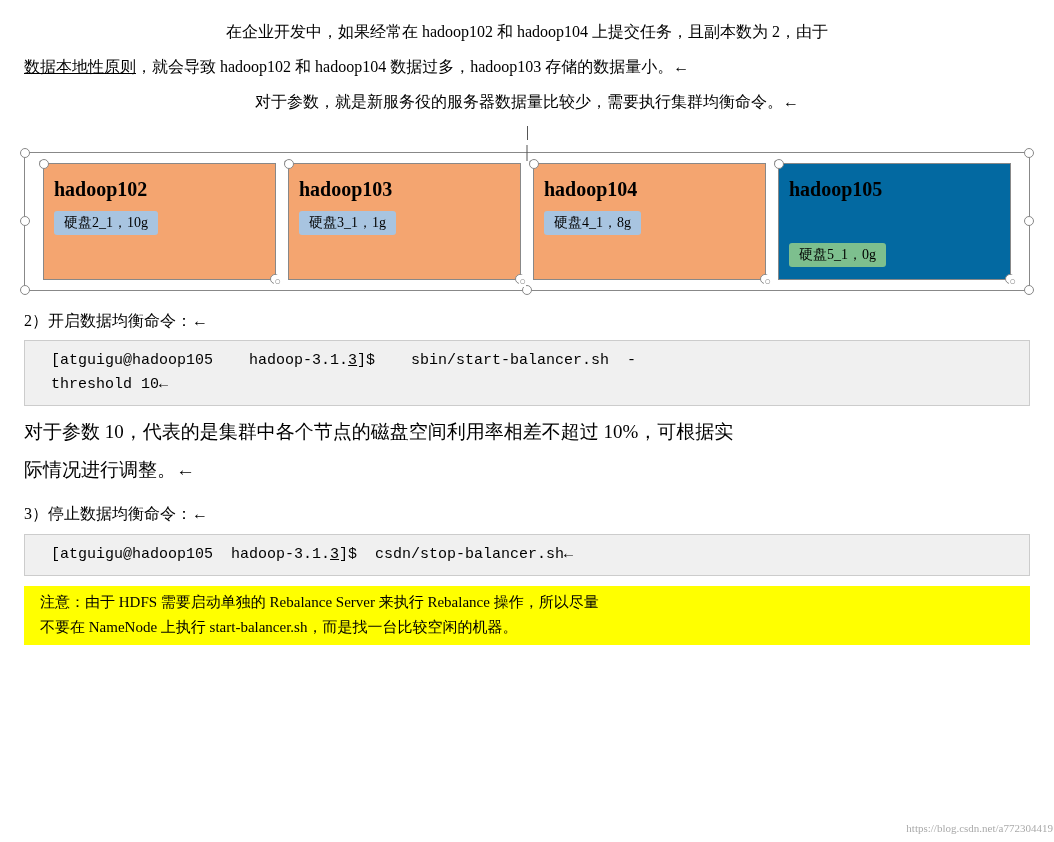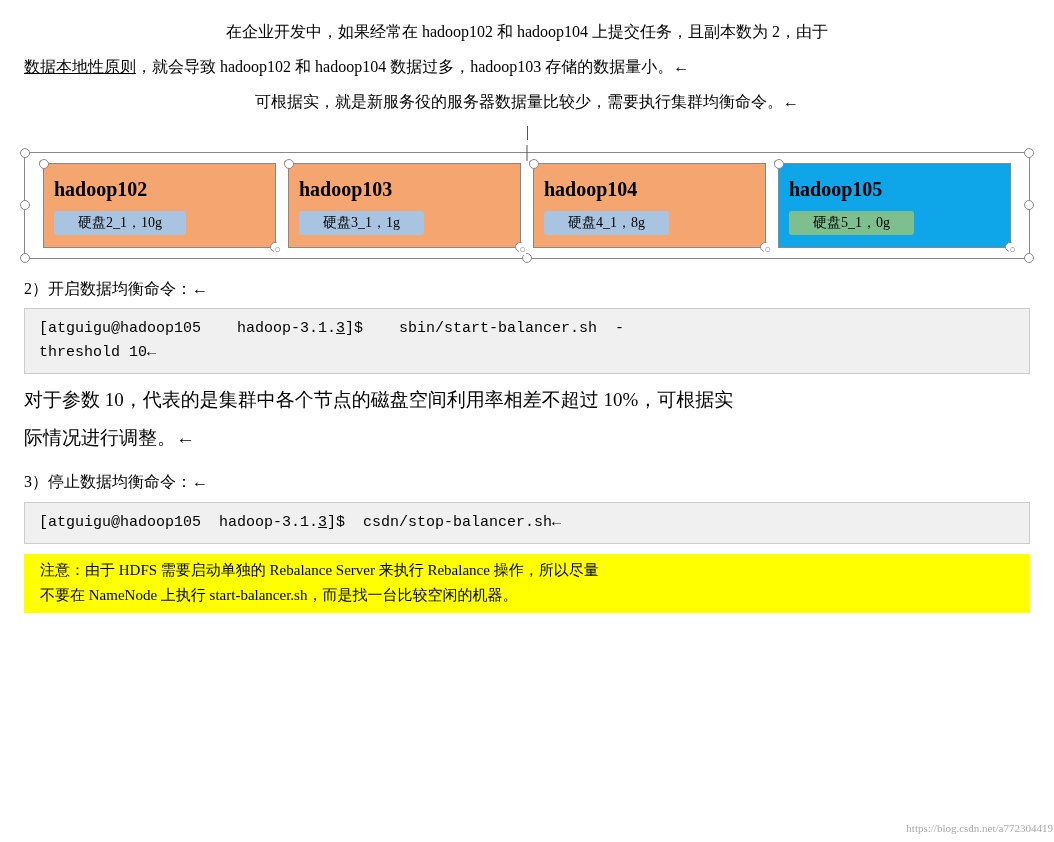--- a/index.html
+++ b/index.html
@@ -62,51 +62,51 @@
       font-size: 11px;
       color: #888;
       background: #fff;
     }
     .node-box::before { top: -8px; left: -6px; }
     .node-box::after { bottom: -8px; right: -6px; }
 
     .node-hadoop102 { background: #F4A570; }
     .node-hadoop103 { background: #F4A570; }
     .node-hadoop104 { background: #F4A570; }
-    .node-hadoop105 { background: #0ea5e9; }
+    .node-hadoop105 { background: #0369a1; gap: 32px; }
 
     .node-title {
       font-size: 20px;
       font-weight: bold;
       margin-bottom: 10px;
       color: #000;
     }
     .disk-badge {
       display: inline-block;
-      padding: 3px 24px;
+      padding: 3px 10px;
       border-radius: 3px;
       font-size: 14px;
       font-weight: normal;
     }
     .disk-blue { background: #A8C4E0; color: #000; }
     .disk-green { background: #7DBF8E; color: #000; }
 
     
     .section-heading {
       font-weight: normal;
       font-size: 16px;
       margin: 14px 0 6px 0;
       line-height: 1.7;
     }
 
     
     .code-block {
       background: #f0f0f0;
       border: 1px solid #ccc;
-      padding: 8px 14px;
+      padding: 8px 26px;
       font-family: "Courier New", monospace;
       font-size: 15px;
       margin: 6px 0 10px 0;
       line-height: 1.6;
       white-space: pre-wrap;
       word-break: break-all;
     }
     .code-block .link-style {
       text-decoration: underline;
       color: #000;
@@ -171,21 +171,21 @@
   </style>
 </head>
 <body>
 
 <p class="paragraph-center">在企业开发中，如果经常在 hadoop102 和 hadoop104 上提交任务，且副本数为 2，由于</p>
 
 <p class="paragraph">
   <span class="underline">数据本地性原则</span><span>，就会导致 hadoop102 和 hadoop104 数据过多，hadoop103 存储的数据量小。←</span>
 </p>
 
-<p class="paragraph-center">可根据实，就是新服务役的服务器数据量比较少，需要执行集群均衡命令。←</p>
+<p class="paragraph-center">对于参数，就是新服务役的服务器数据量比较少，需要执行集群均衡命令。←</p>
 
 <div class="connector-top">
   <span class="connector-line"></span>
 </div>
 
 <div class="diagram-wrapper">
 
   <div class="corner-circle corner-tl"></div>
   <div class="corner-circle corner-tr"></div>
   <div class="corner-circle corner-bl"></div>

